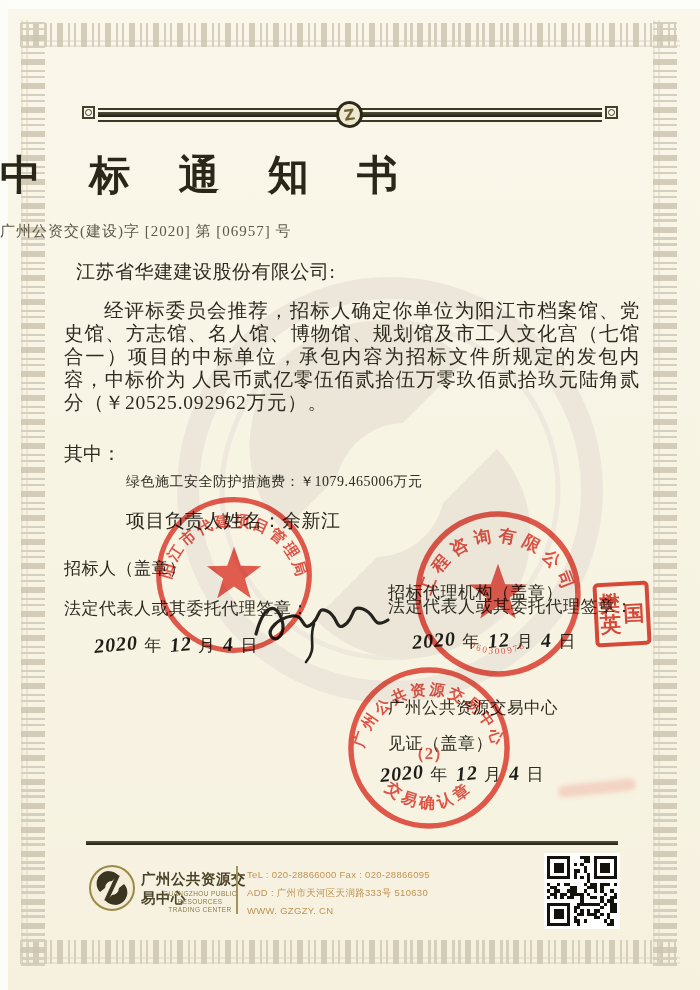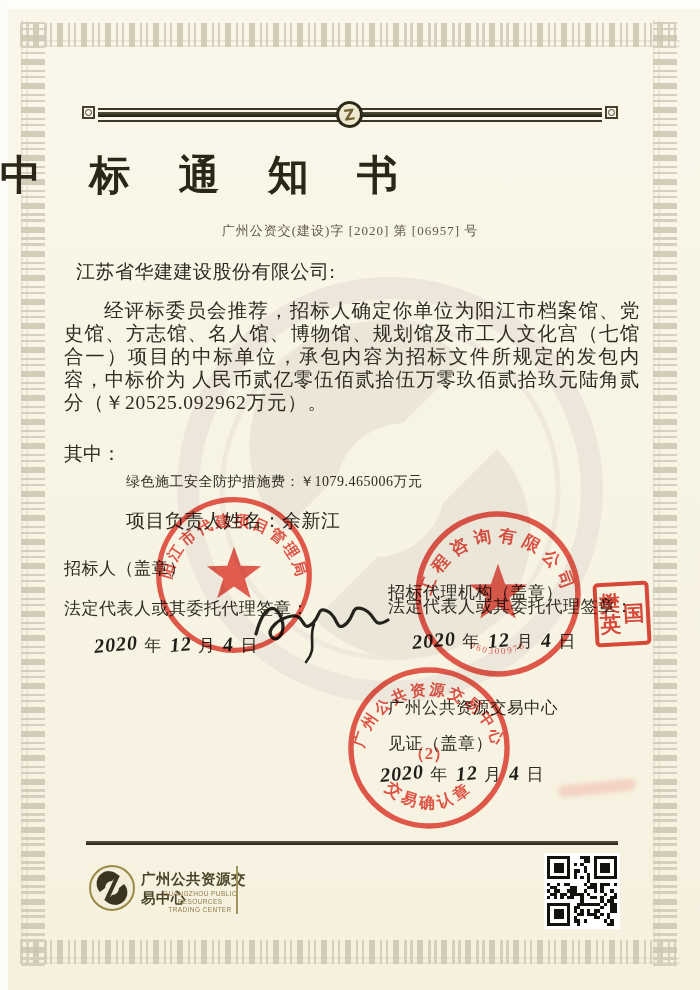--- a/index.html
+++ b/index.html
@@ -42,21 +42,21 @@
     font-family:"DejaVu Sans",sans-serif;font-weight:bold;font-size:15px;color:#6f6130;
     transform:rotate(-8deg);
   }
   .rule-cap{position:absolute;top:2px;width:13px;height:13px;border:2px solid #45402a;box-sizing:border-box;display:flex;align-items:center;justify-content:center;}
   .rule-cap::after{content:"";width:5px;height:5px;border-radius:50%;border:1.5px solid #45402a;}
   .cap-l{left:-6px;} .cap-r{right:-6px;}
   
   .abs{position:absolute;}
   .title{left:0;top:148px;width:100%;text-align:left;font-size:41px;font-weight:bold;
     letter-spacing:14px;word-spacing:10px;color:#2a2718;}
-  .doc-number{left:0;top:222px;width:100%;text-align:center;font-size:13px;color:#5d5847;letter-spacing:1px;font-family:Liberation Serif, serif;}
+  .doc-number{left:0;top:222px;width:100%;text-align:left;font-size:15px;color:#5d5847;letter-spacing:1px;font-family:Liberation Serif, serif;}
   .addressee{left:76px;top:259px;font-size:19px;letter-spacing:.5px;}
   .body-par{left:64px;top:299px;width:576px;font-size:19.5px;line-height:23px;text-align:justify;text-indent:2.05em;letter-spacing:.8px;}
   .among{left:64px;top:441px;font-size:19px;}
   .fee-line{left:126px;top:473px;font-size:14px;letter-spacing:.5px;}
   .mgr-line{left:126px;top:508px;font-size:19px;letter-spacing:.5px;}
   .sig-label{font-size:17px;letter-spacing:.5px;}
   .date-line{font-size:17px;letter-spacing:2px;}
   .hand{display:inline-block;font-style:italic;font-weight:bold;font-size:1.18em;letter-spacing:1px;color:#1f1d17;transform:rotate(-5deg);}
   .witness-org{font-size:16.5px;letter-spacing:.5px;}
   
@@ -212,20 +212,25 @@
     <path d="M12,28 A12,12 0 0 1 30,11 L24,17 A7.2,7.2 0 0 0 17,24 Z" fill="#3a3420"></path>
     <path d="M36,20 A12,12 0 0 1 18,37 L24,31 A7.2,7.2 0 0 0 31,24 Z" fill="#3a3420"></path>
     <path d="M30,11 L18,37" stroke="#3a3420" stroke-width="4"></path>
   </svg>
   <div class="f-name">广州公共资源交易中心</div>
   <div class="f-en">
     <span>GUANGZHOU PUBLIC RESOURCES</span><br>
     <span>TRADING CENTER</span>
   </div>
   <div class="f-vline"></div>
+  <div class="f-contact">
+    <div>TeL : 020-28866000   Fax : 020-28866095</div>
+    <div>ADD : 广州市天河区天润路333号   510630</div>
+    <div>WWW. GZGZY. CN</div>
+  </div>
   <div class="qr" id="qr">
       <div class="b"></div>
       <div class="b"></div>
       <div class="b"></div>
       <div class="b"></div>
       <div class="b"></div>
       <div class="b"></div>
       <div class="b"></div>
       <div></div>
       <div></div>

